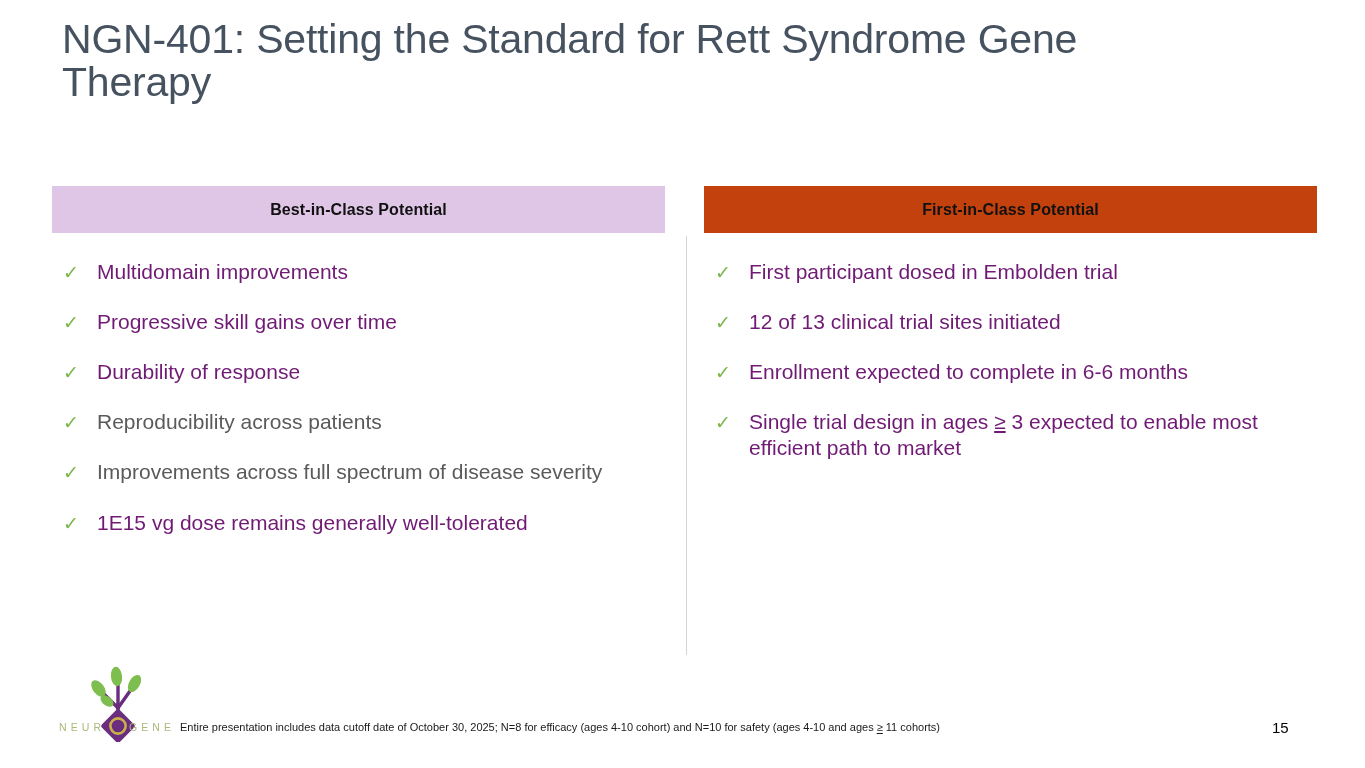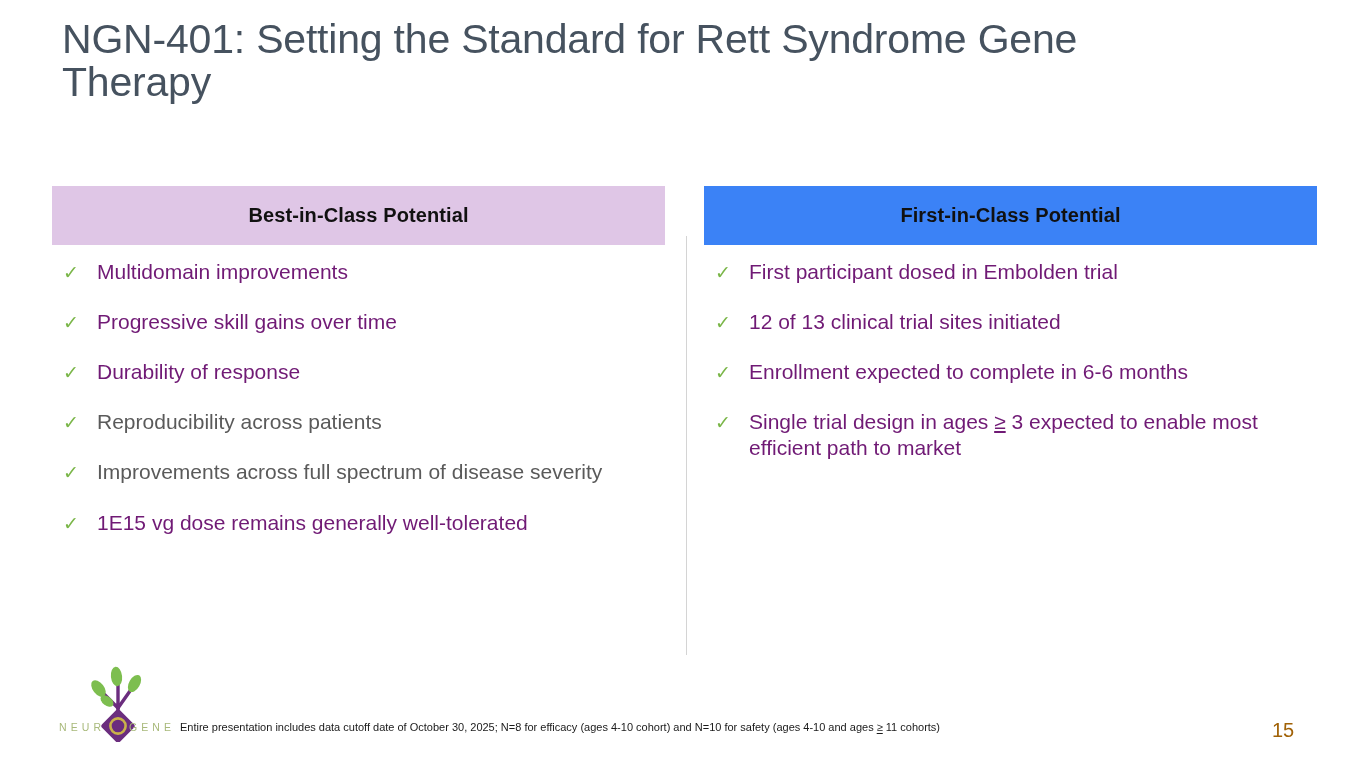--- a/index.html
+++ b/index.html
@@ -31,40 +31,40 @@
     font-size: 41px;
     line-height: 1.05;
     font-weight: 400;
     color: #46525f;
     letter-spacing: -0.2px;
   }
 
   
   .col-header {
     position: absolute;
-    height: 59px;
+    height: 47px;
     display: flex;
     align-items: center;
     justify-content: center;
-    font-size: 20px;
+    font-size: 16px;
     font-weight: bold;
     color: #111111;
     letter-spacing: 0.1px;
   }
   .col-header.left {
     left: 52px;
     top: 186px;
     width: 613px;
     background: #dfc6e6;
   }
   .col-header.right {
     left: 704px;
     top: 186px;
     width: 613px;
-    background: #3b82f6;
+    background: #c2410c;
     text-align: right;
   }
 
   
   .divider {
     position: absolute;
     left: 686px;
     top: 236px;
     width: 1px;
     height: 419px;
@@ -119,22 +119,22 @@
     width: 1080px;
     font-size: 11px;
     line-height: 18px;
     color: #1a1a1a;
     white-space: nowrap;
   }
   .page-number {
     position: absolute;
     left: 1272px;
     top: 719px;
-    font-size: 20px;
-    color: #a16207;
+    font-size: 15px;
+    color: #000000;
   }
 
   
   .logo {
     position: absolute;
     left: 57px;
     top: 664px;
     width: 122px;
     height: 78px;
   }

